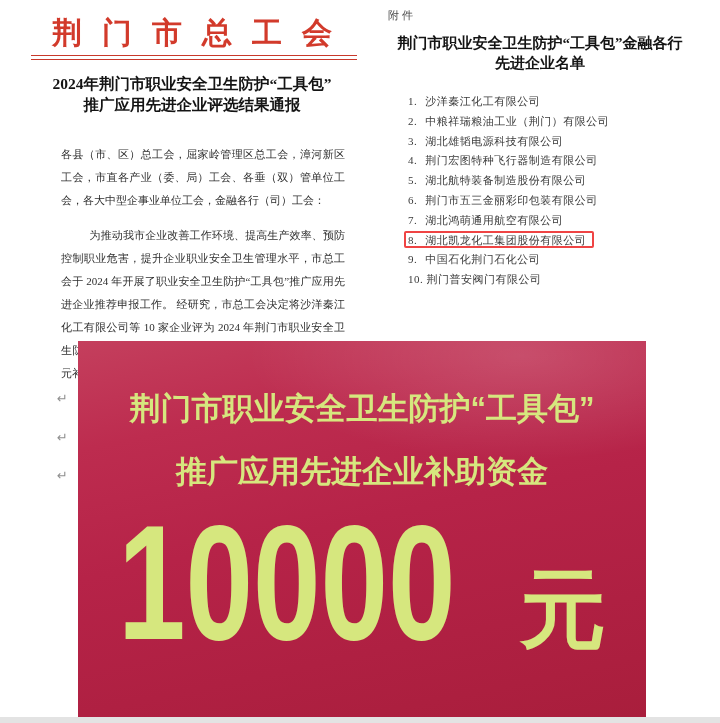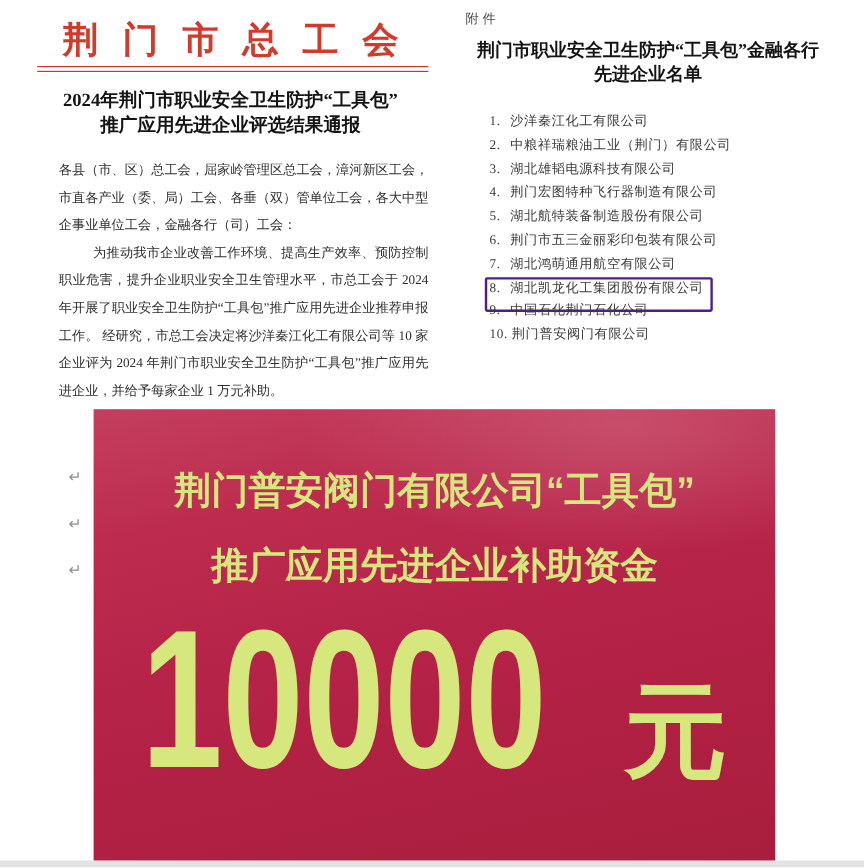--- a/index.html
+++ b/index.html
@@ -19,40 +19,40 @@
     border-top:1.6px solid #c8392b;border-bottom:1.4px solid #c8392b;
   }
   .notice-title{
     position:absolute;left:0;top:73px;width:360px;text-align:center;
     font-weight:bold;color:#141414;font-size:15.5px;line-height:21px;
   }
   .notice-body{
     position:absolute;left:37px;top:131px;width:308px;
     font-size:11px;line-height:23px;color:#2e2e2e;text-align:justify;
   }
-  .notice-body p{margin:0;}
+  .notice-body p{margin:12px;}
   .notice-body p.indent{text-indent:2.6em;}
   
   .doc-right{position:absolute;left:360px;top:0;width:360px;height:360px;}
   .attachment-label{
     position:absolute;left:28px;top:8px;font-size:11px;color:#4a4a4a;
     letter-spacing:3px;
   }
   .attachment-title{
     position:absolute;left:0;top:33px;width:360px;text-align:center;
     font-weight:bold;color:#141414;font-size:15px;line-height:20px;
   }
   .company-list{
     position:absolute;left:48px;top:92px;width:300px;
     font-size:11px;color:#3a3a3a;letter-spacing:0.5px;
   }
   .company-row{height:19.8px;line-height:19.8px;white-space:nowrap;}
   .company-row .row-text{display:inline;}
   .company-row.highlighted .row-text{
-    border:2px solid #4c1d95;border-radius:2px;padding:1px 6px 12px 2px;margin-left:-4px;
+    border:2px solid #ef4444;border-radius:2px;padding:1px 6px 0 2px;margin-left:-4px;
   }
   .company-num{display:inline-block;min-width:14px;}
   
   .banner{
     position:absolute;left:78px;top:341px;width:568px;height:377px;
     background:
       radial-gradient(ellipse 420px 160px at 78% 4%, rgba(255,255,255,0.16), rgba(255,255,255,0) 65%),
       linear-gradient(168deg,#c43f5d 0%,#bd2c4f 22%,#b62348 48%,#af2042 75%,#a91e3c 100%);
     font-family:"Liberation Sans","DejaVu Sans",sans-serif;
   }
@@ -124,21 +124,21 @@
       <div class="company-row"><span class="row-text"><span class="company-num">10.</span> <span>荆门普安阀门有限公司</span></span></div>
     </div>
   </div>
 
   <span class="return-mark rm-1">↵</span>
   <span class="return-mark rm-2">↵</span>
   <span class="return-mark rm-3">↵</span>
 
   <div class="banner">
     <div class="banner-title">
-      <div>荆门普安阀门有限公司“工具包”</div>
+      <div>荆门市职业安全卫生防护“工具包”</div>
       <div>推广应用先进企业补助资金</div>
     </div>
     <div class="banner-amount">
       <span class="amount-digits-wrap"><span class="amount-digits">10000</span></span>
       <span class="amount-unit">元</span>
     </div>
   </div>
 
   <div class="bottom-strip"></div>
 </div>

